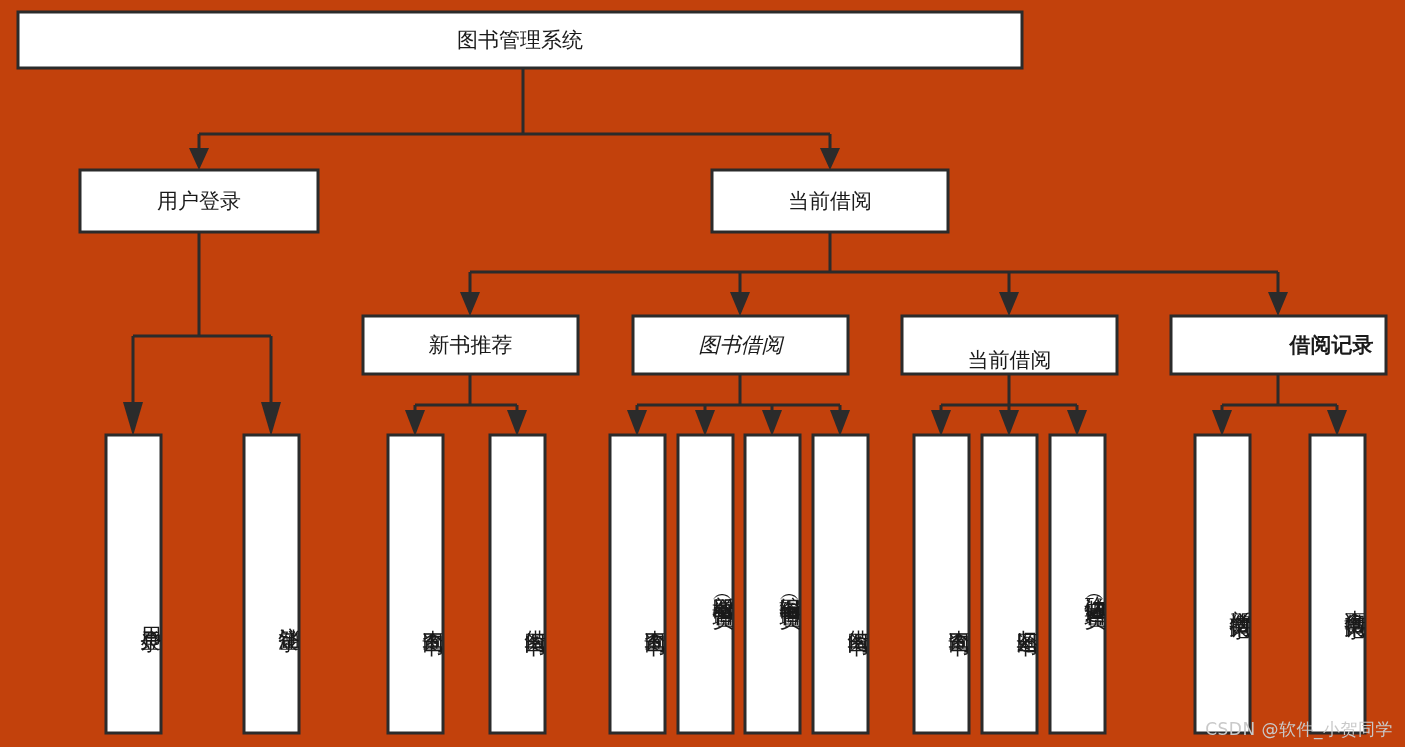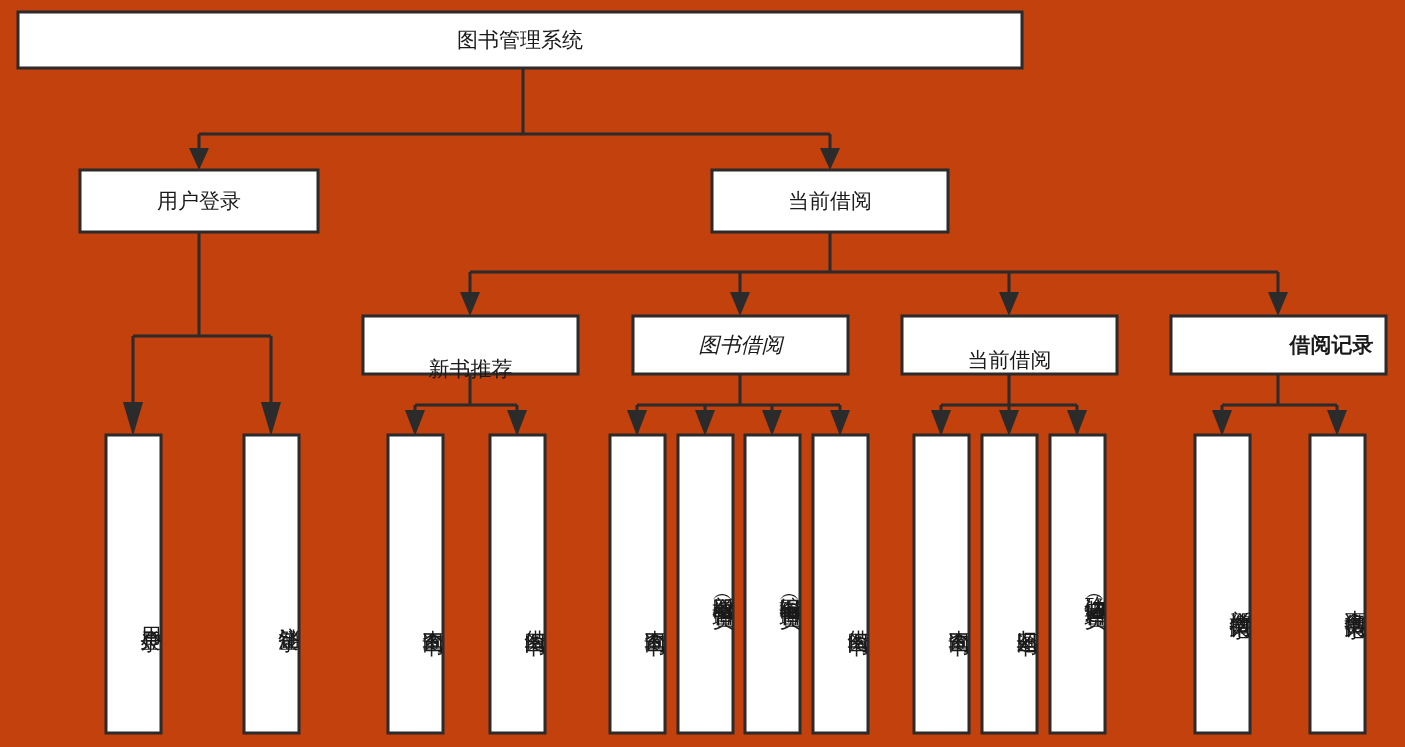--- a/index.html
+++ b/index.html
@@ -192,21 +192,21 @@
   </div>
 
   <div class="htext-wrap" style="left:80px; top:170px; width:238px; height:62px;">
     <span>用户登录</span>
   </div>
 
   <div class="htext-wrap" style="left:712px; top:170px; width:236px; height:62px;">
     <span>当前借阅</span>
   </div>
 
-  <div class="htext-wrap" style="left:363px; top:316px; width:215px; height:58px;margin-top:24px;">
+  <div class="htext-wrap" style="left:363px; top:316px; width:215px; height:58px;">
     <span>新书推荐</span>
   </div>
 
   <div class="htext-wrap" style="left:633px; top:316px; width:215px; height:58px;font-style:italic;">
     <span>图书借阅</span>
   </div>
 
   <div class="htext-wrap" style="left:902px; top:316px; width:215px; height:58px;align-items:flex-end;">
     <span>当前借阅</span>
   </div>
@@ -252,14 +252,15 @@
     <span>确认归还（管理员）</span>
   </div>
 
   <div class="vtext-wrap" style="left:1195px; top:465px; width:55px; height:268px;">
     <span>新增借阅记录</span>
   </div>
   <div class="vtext-wrap" style="left:1310px; top:465px; width:55px; height:268px;">
     <span>查询借阅记录</span>
   </div>
 
+  <div class="watermark">CSDN @软件_小贺同学</div>
 
 </div>
 
 </body></html>

